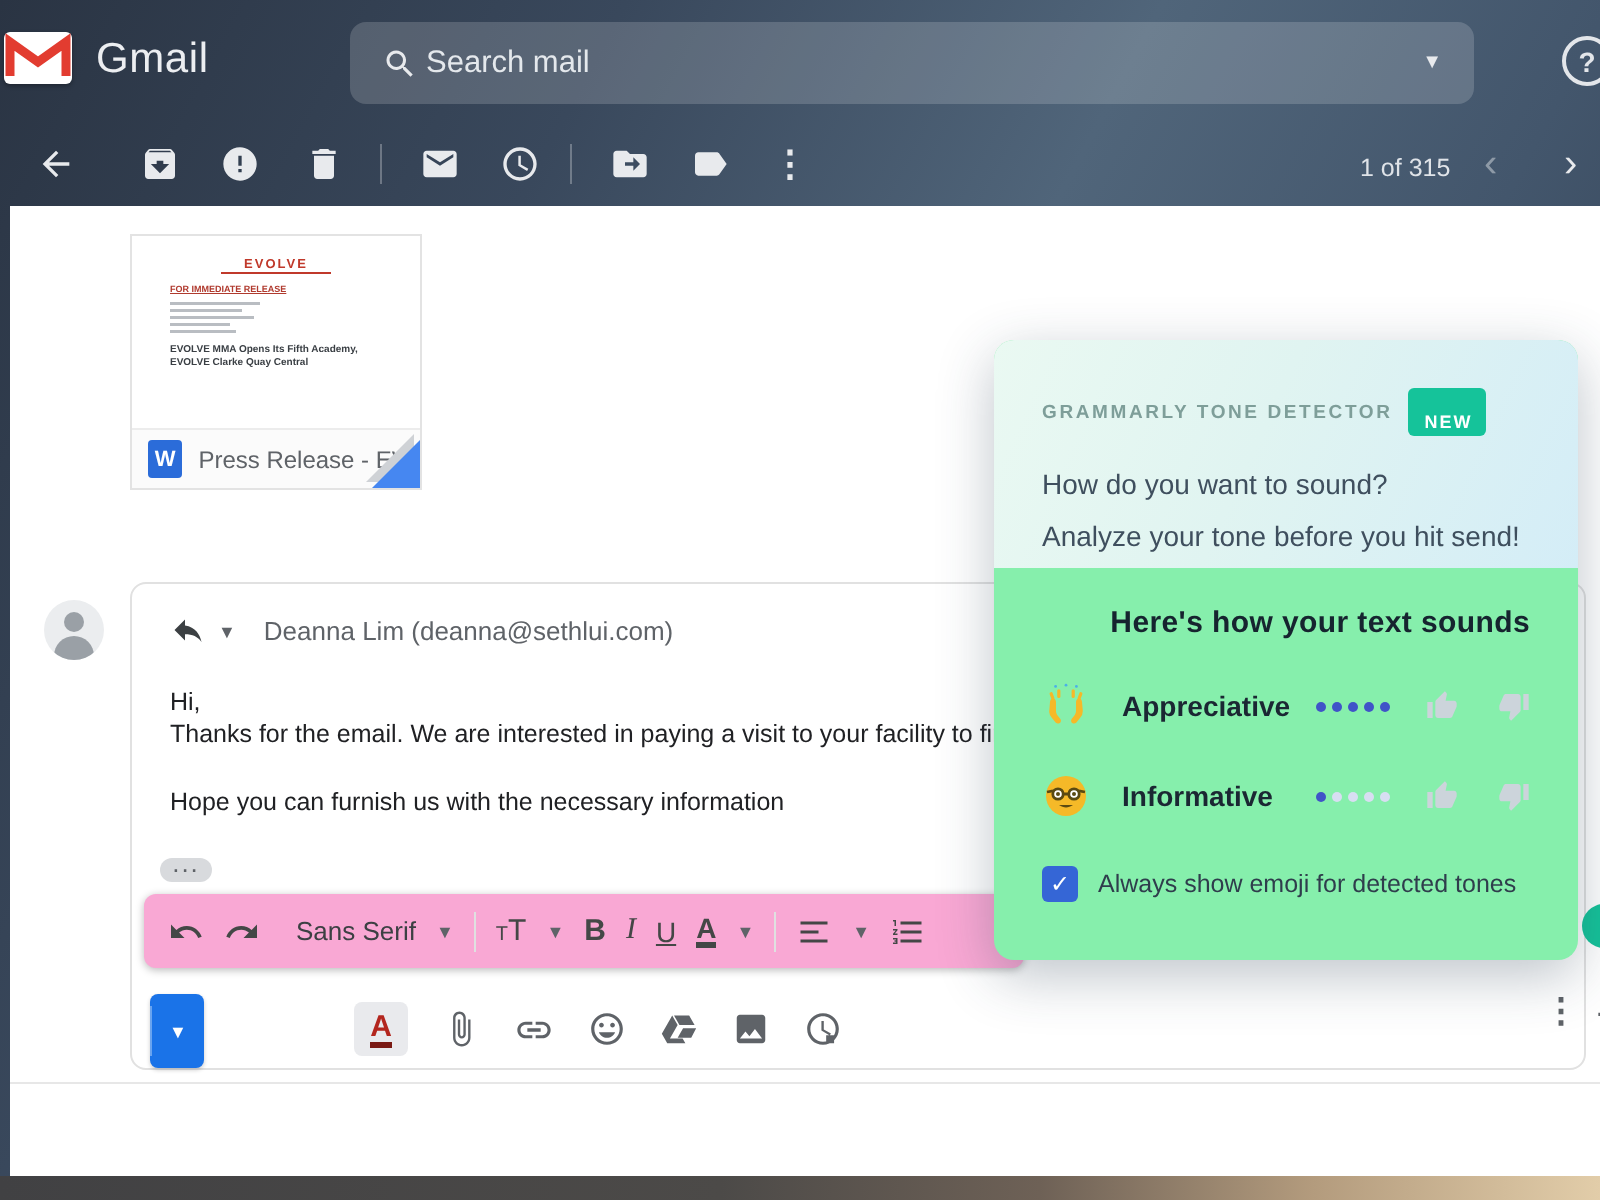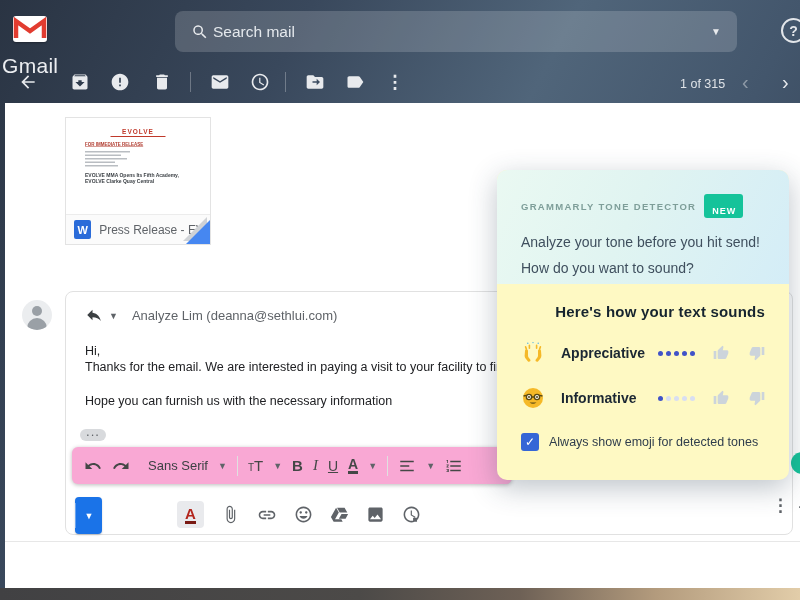--- a/index.html
+++ b/index.html
@@ -2,21 +2,21 @@
 <html><head>
 <meta charset="utf-8">
 <style>
   * { margin:0; padding:0; box-sizing:border-box; }
   html,body { width:800px; height:600px; overflow:hidden; }
   body { font-family:"Liberation Sans", sans-serif; position:relative;
          background:linear-gradient(118deg,#2a3443 0%,#39485c 28%,#50657a 52%,#43566c 72%,#2e3b4d 100%); }
   .abs { position:absolute; }
 
   
-  .logo-wrap { left:2px; top:16px; display:flex; align-items:center; gap:12px;flex-direction:column; }
+  .logo-wrap { left:2px; top:16px; display:flex; align-items:flex-end; gap:12px; }
   .gmail-env { width:34px; height:26px; background:#fff; border-radius:3px; position:relative; box-shadow:0 1px 2px rgba(0,0,0,.3); }
   .gmail-env svg { position:absolute; inset:0; }
   .app-name { color:#eceef1; font-size:21px; letter-spacing:.3px; }
   .searchbar { left:175px; top:11px; width:562px; height:41px; border-radius:8px;
                background:rgba(255,255,255,.17); display:flex; align-items:center; padding:0 16px; }
   .searchbar .q { color:#e4e8ec; font-size:15.5px; margin-left:4px; flex:1; }
   .icon-white { color:#e8eaed; }
   .caret { font-size:10px; color:#e8eaed; }
   .help-circle { left:781px; top:18px; width:25px; height:25px; border:2px solid #e3e6ea; border-radius:50%;
                  color:#e3e6ea; font-size:14px; font-weight:bold; display:flex; align-items:center; justify-content:center; }
@@ -79,21 +79,21 @@
   .send-main { width:74px; color:#fff; font-size:14px; display:flex; align-items:center; justify-content:center; }
   .send-split { width:1px; background:rgba(255,255,255,.35); margin:6px 0; }
   .send-caret { width:26px; color:#fff; font-size:9px; display:flex; align-items:center; justify-content:center; }
   .send-icons { left:172px; top:398px; display:flex; align-items:center; gap:17px; color:#5f6368; }
   .fmt-active { background:#e9eaed; border-radius:4px; width:27px; height:27px; display:flex; align-items:center; justify-content:center; }
   .a-red { color:#b3261e; font-size:15px; font-weight:bold; border-bottom:3px solid #7a1a14; line-height:15px; }
   .kebab { left:767px; top:399px; color:#5f6368; font-size:17px; font-weight:bold; letter-spacing:0; line-height:8px; text-align:center; width:14px; }
   .trash-sliver { left:790px; top:400px; color:#5f6368; }
 
   
-  .gpopup { left:497px; top:170px; width:292px; height:310px; border-radius:10px; overflow:hidden; background:#fef9c3;
+  .gpopup { left:497px; top:170px; width:292px; height:310px; border-radius:10px; overflow:hidden; background:#86efac;
             box-shadow:0 8px 28px rgba(40,60,80,.3); z-index:20; }
   .gtop { height:114px; background:linear-gradient(115deg,#eaf9f2 0%,#e0f4f1 45%,#d4edf7 100%); padding:24px 14px 0 24px; }
   .gbrand-row { display:flex; align-items:center; }
   .gbrand { font-size:9.5px; font-weight:bold; letter-spacing:1.3px; color:#7e9e99; }
   .gnew { margin-left:8px; font-size:9px; font-weight:bold; letter-spacing:1px; color:#fff; background:#15c39a;
           border-radius:3px; padding:12px 7px 2px 8px; }
   .ghead { margin-top:11px; font-size:14px; font-weight:500; color:#3f4f5e; line-height:26px; white-space:nowrap; }
   .gbottom { padding:19px 24px 0 24px; }
   .gtitle { font-size:15px; font-weight:bold; color:#16242f; letter-spacing:.2px;text-align:right; }
   .gsub { font-size:13.5px; color:#5a6b7a; margin-top:7px; }
@@ -213,21 +213,21 @@
   <div class="abs avatar">
     <div class="head"></div>
       <div class="shoulders"></div>
   </div>
 
   <div class="abs reply-row">
     <svg width="18" height="18" viewBox="0 0 24 24">
         <path fill="#3c4043" d="M10 9V5l-7 7 7 7v-4.1c5 0 8.5 1.6 11 5.1-1-5-4-10-11-11z"></path>
       </svg>
     <span class="reply-caret">▼</span>
-    <span class="sender">Analyze Lim (deanna@sethlui.com)</span>
+    <span class="sender">Deanna Lim (deanna@sethlui.com)</span>
   </div>
 
   <div class="abs body-text" style="left:80px;top:241px;">Hi,</div>
   <div class="abs body-text" style="left:80px;top:257px;">Thanks for the email. We are interested in paying a visit to your facility to find</div>
   <div class="abs body-text" style="left:80px;top:291px;">Hope you can furnish us with the necessary information</div>
 
   <div class="abs trimmed-btn">...</div>
 
   <div class="abs fmt-bar">
     <svg width="18" height="18" viewBox="0 0 24 24">
@@ -293,22 +293,22 @@
   <div class="abs panel-divider"></div>
 </div>
 
 <div class="abs gpopup">
   <div class="gtop">
     <div class="gbrand-row">
       <span class="gbrand">GRAMMARLY TONE DETECTOR</span>
       <span class="gnew">NEW</span>
     </div>
     <div class="ghead">
+      <div>How do you want to sound?</div>
       <div>Analyze your tone before you hit send!</div>
-      <div>How do you want to sound?</div>
     </div>
   </div>
   <div class="gbottom">
     <div class="gtitle">Here's how your text sounds</div>
 
     <div class="tone-row">
       <svg class="tone-emoji" viewBox="0 0 24 24">
         <g fill="#f5b928">
             <path d="M4 10c0-1 .6-1.8 1.5-1.8S7 9 7 10v4.5c0 .8.3 1.6.8 2.2l1.4 1.8c.5.7.3 1.7-.5 2.1-.6.3-1.4.2-1.9-.4l-2-2.4A5 5 0 0 1 3.6 15L4 10z"></path>
             <path d="M20 10c0-1-.6-1.8-1.5-1.8S17 9 17 10v4.5c0 .8-.3 1.6-.8 2.2l-1.4 1.8c-.5.7-.3 1.7.5 2.1.6.3 1.4.2 1.9-.4l2-2.4a5 5 0 0 0 1.2-3.3L20 10z"></path>

